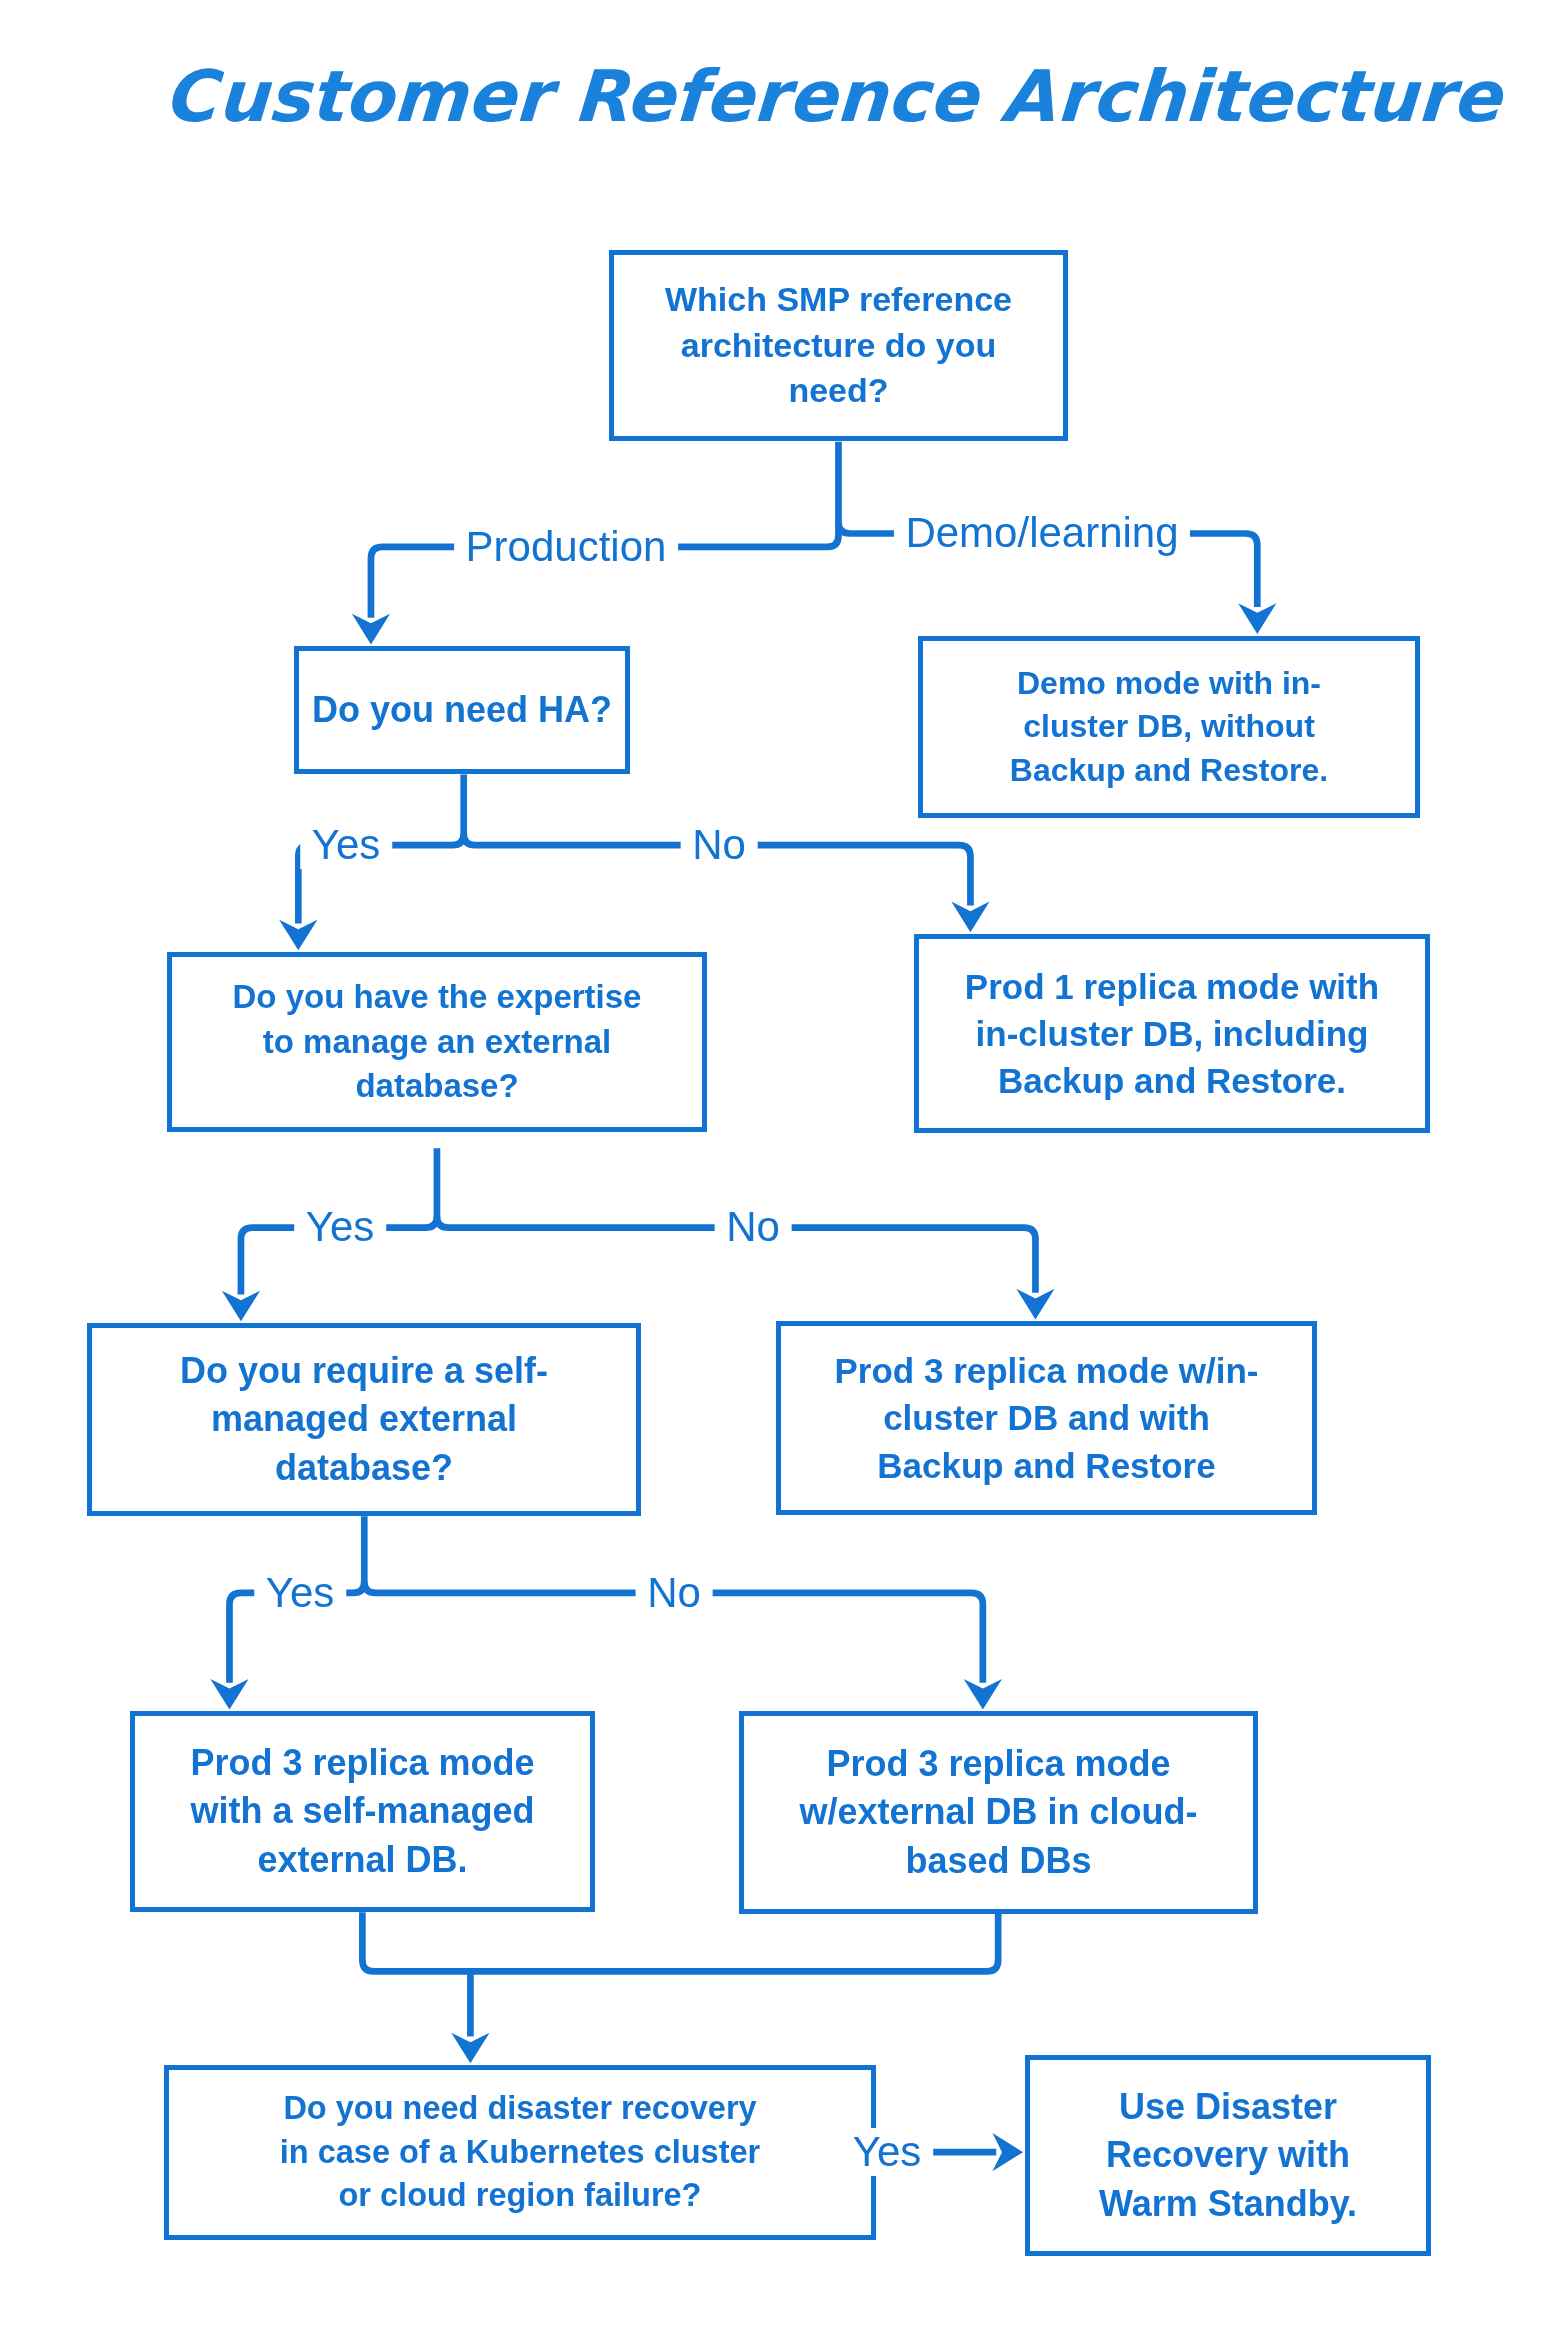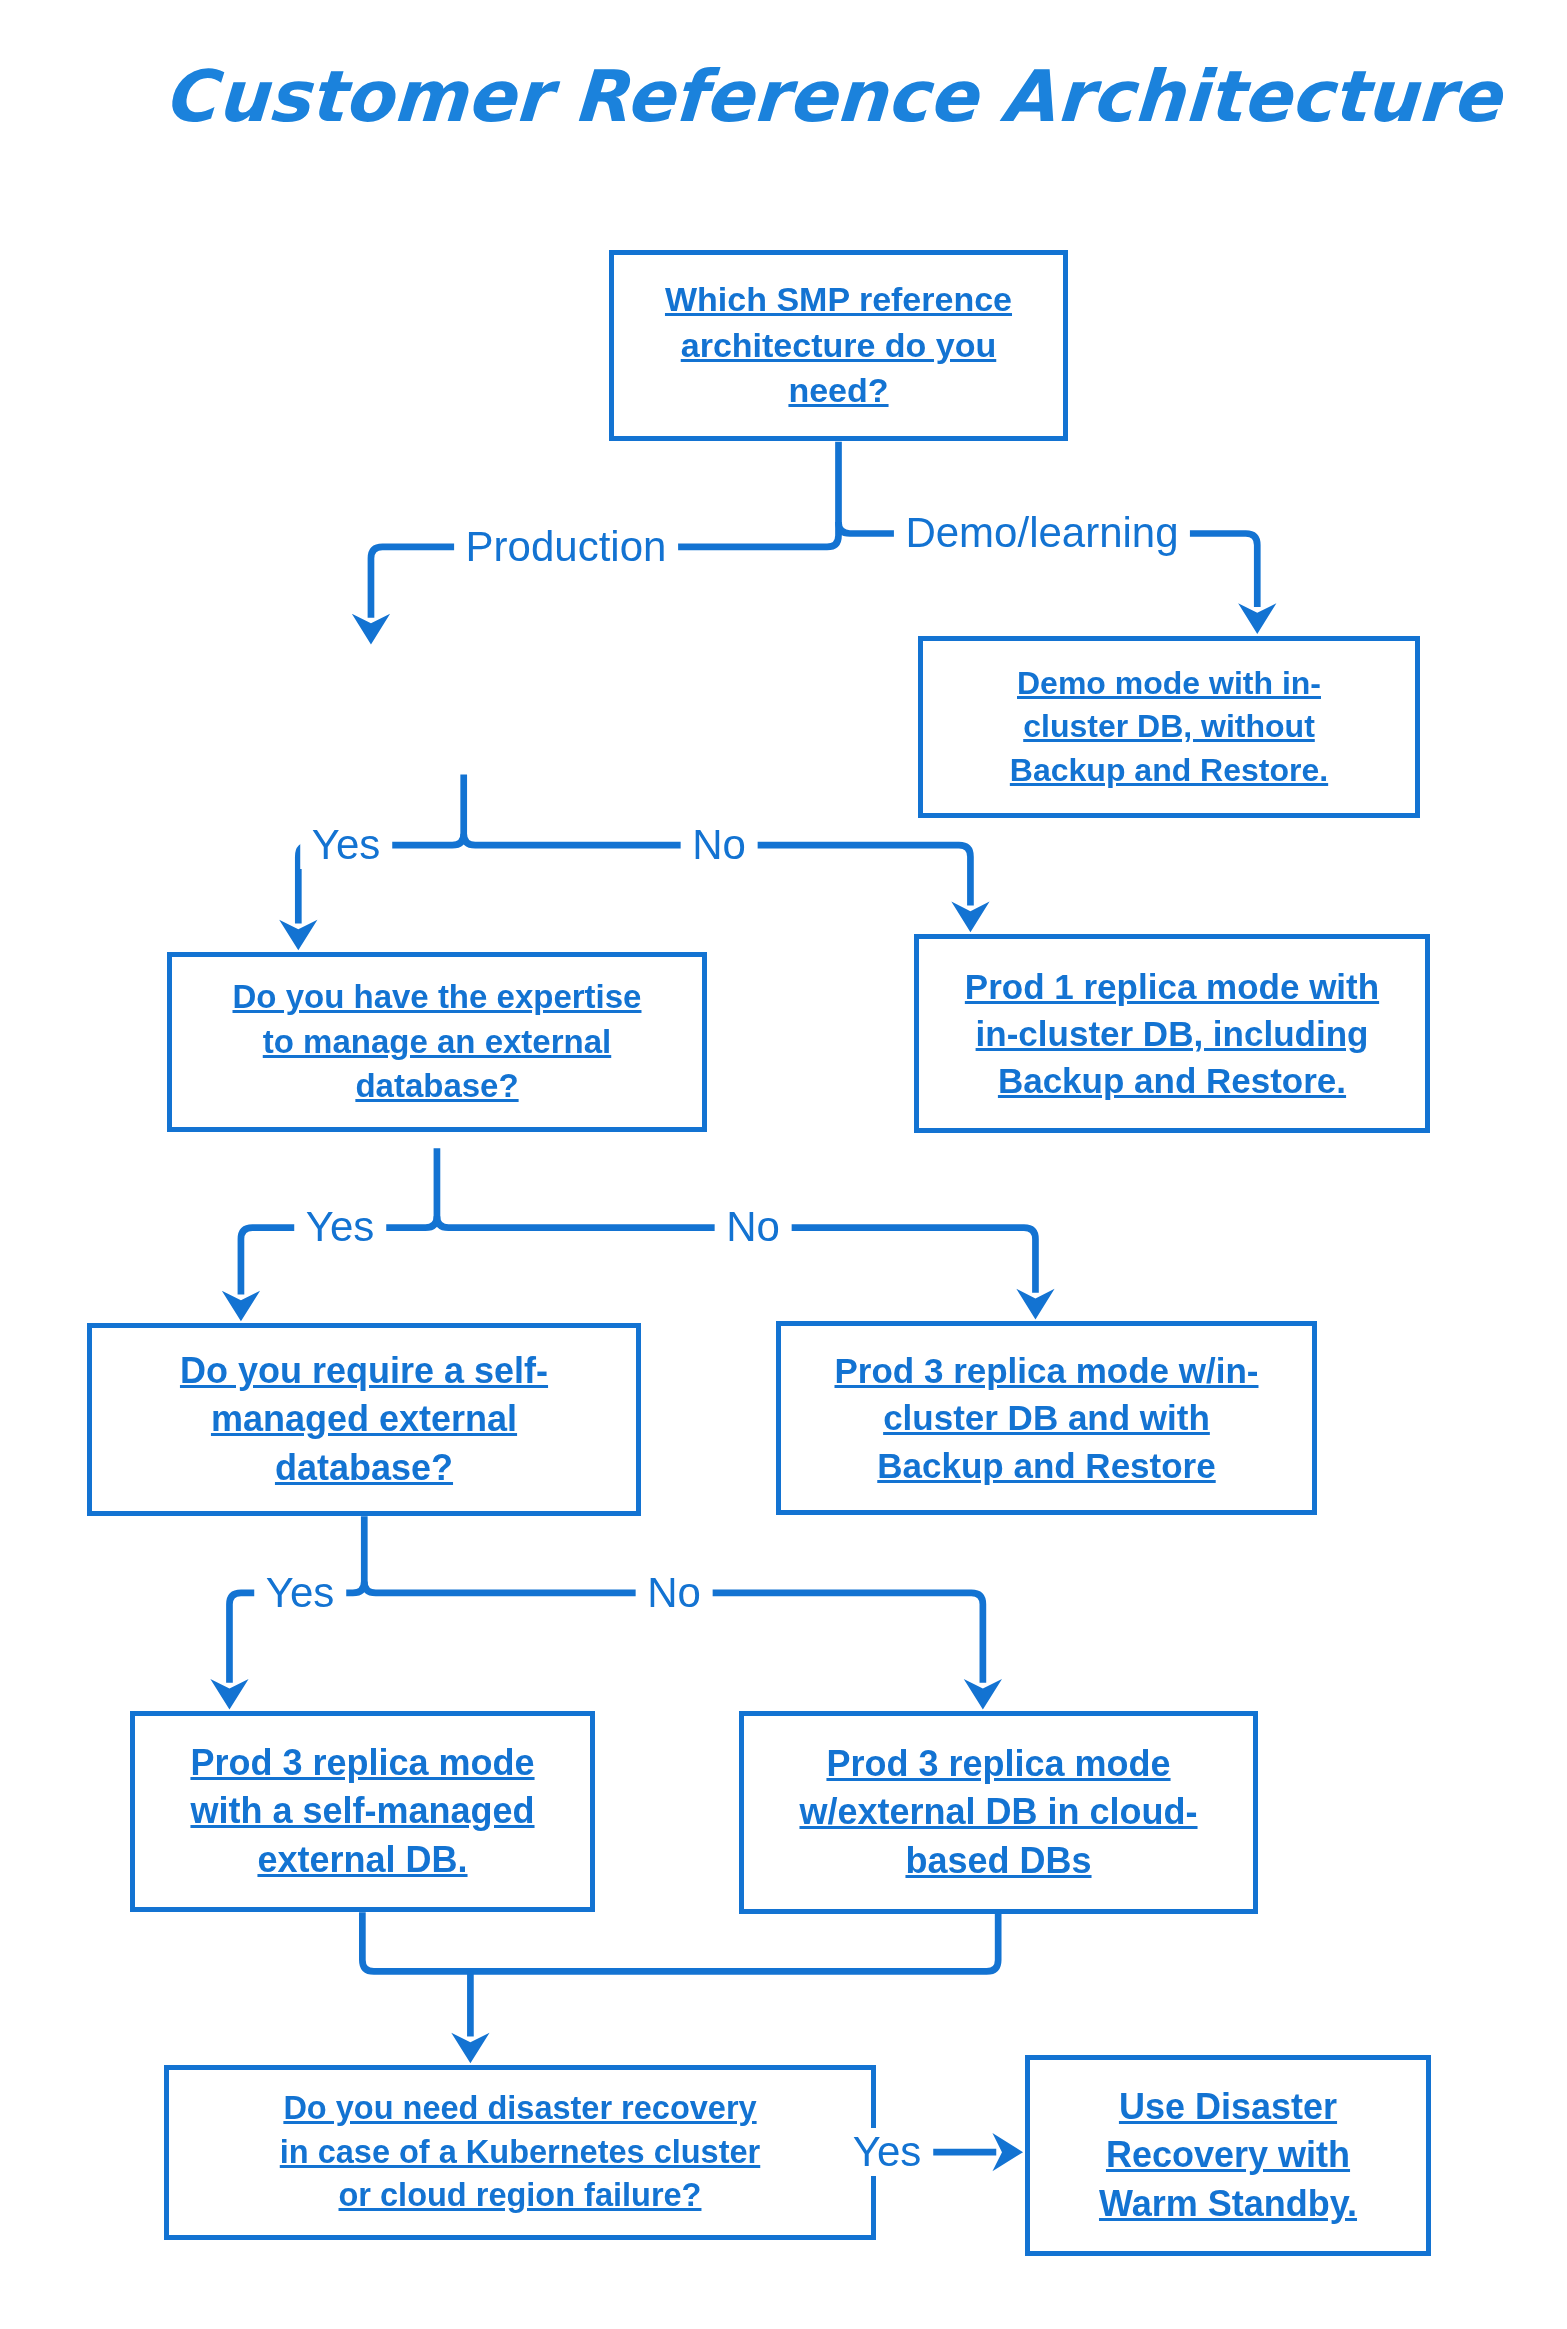--- a/index.html
+++ b/index.html
@@ -17,21 +17,21 @@
   .connectors path.arrow{fill:var(--accent);stroke:none;}
   .diagram-title{
     position:absolute;left:838px;top:96px;transform:translate(-50%,-50%) skewX(-6deg);
     margin:0;color:var(--title-blue);font-family:"DejaVu Sans",sans-serif;
     font-style:italic;font-weight:800;font-size:71px;white-space:nowrap;z-index:3;
   }
   .node{
     position:absolute;box-sizing:border-box;z-index:2;
     display:flex;align-items:center;justify-content:center;text-align:center;
     white-space:pre-line;border:5.7px solid var(--accent);background:var(--bg);
-    color:var(--accent);font-weight:700;line-height:1.35;padding:5.7px 11.5px;text-decoration:underline;
+    color:var(--accent);font-weight:700;line-height:1.35;padding:5.7px 11.5px;
   }
   .edge-label{
     position:absolute;transform:translate(-50%,-50%);z-index:2;
     background:var(--bg);color:var(--accent);font-weight:400;font-size:42px;
     padding:0 11.5px;white-space:nowrap;
   }
 </style>
 </head>
 <body>
 
@@ -70,20 +70,21 @@
     <path class="line" d="M 812 2251 H 1042"></path>
     <path class="arrow" d="M 1038 2231 L 1048 2251 L 1038 2271 L 1070 2251 Z"></path>
   </svg>
 
   <h1 class="diagram-title">Customer Reference Architecture</h1>
 
   <div class="node" style="left:609px;top:250px;width:459px;height:191px;font-size:34px;">Which SMP reference
 architecture do you
 need?</div>
 
+  <div class="node" style="left:294px;top:646px;width:336px;height:128px;font-size:36px;">Do you need HA?</div>
 
   <div class="node" style="left:918px;top:636px;width:502px;height:182px;font-size:32px;">Demo mode with in-
 cluster DB, without
 Backup and Restore.</div>
 
   <div class="node" style="left:167px;top:952px;width:540px;height:180px;font-size:33px;">Do you have the expertise
 to manage an external
 database?</div>
 
   <div class="node" style="left:903px;top:934px;width:516px;height:199px;font-size:35px;margin-left:11px;">Prod 1 replica mode with

